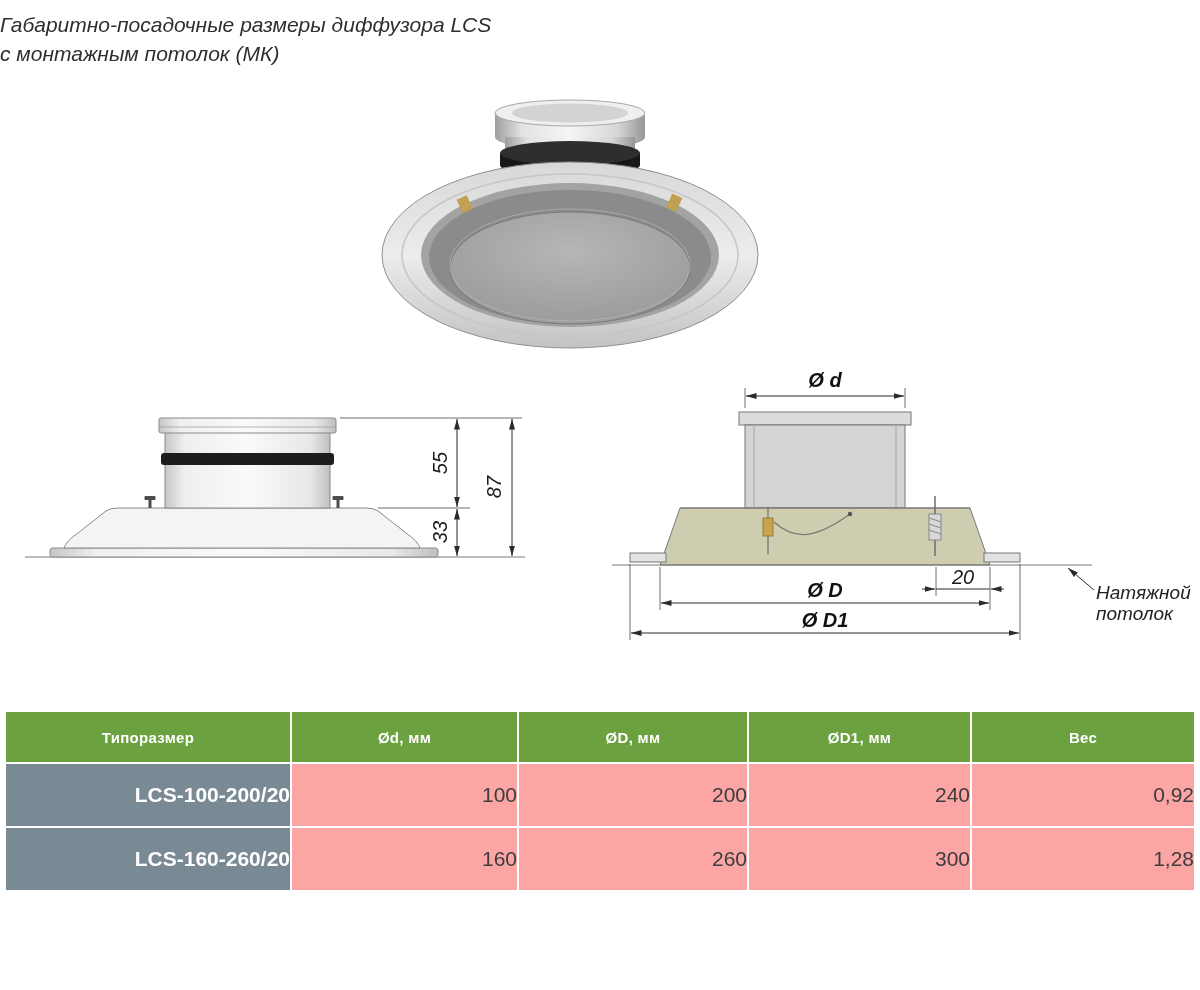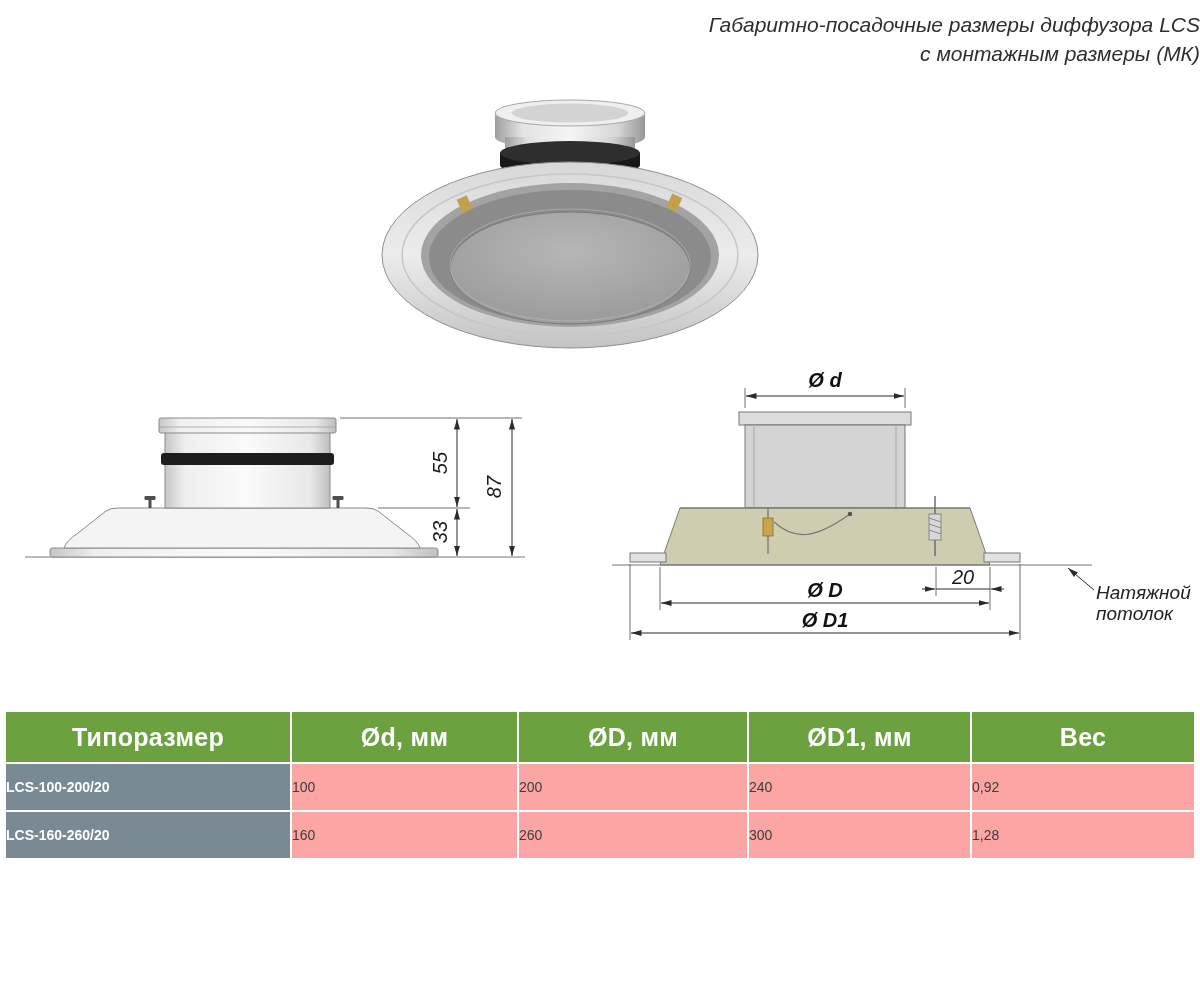--- a/index.html
+++ b/index.html
@@ -1,52 +1,52 @@
 <!DOCTYPE html>
 <html style="--header-green: #6ca13f; --model-slate: #7a8a94; --row-alt: #e9e9e9;"><head>
 <meta charset="utf-8">
 <style>
   * { margin:0; padding:0; box-sizing:border-box; }
   html,body { background:#ffffff; }
   body { font-family:"Liberation Sans", sans-serif; }
   .page { position:relative; width:1200px; height:990px; background:#ffffff; overflow:hidden; }
 
-  .title { position:absolute; top:10px; left:0; width:100%; text-align:right;
+  .title { position:absolute; top:10px; left:0; width:100%; text-align:left;
            font-style:italic; font-size:21px; line-height:1.4; color:#2e2e2e; font-weight:500; }
 
   .render-3d   { position:absolute; left:375px; top:95px; }
   .side-view   { position:absolute; left:20px;  top:383px; }
   .section-view{ position:absolute; left:598px; top:356px; }
 
   
   .ext      { stroke:#4a4a4a; stroke-width:0.8; }
   .dim-line { stroke:#2b2b2b; stroke-width:1; }
   .dimnum  { font-family:"Liberation Sans",sans-serif; font-style:italic; font-size:20px; fill:#1a1a1a; }
   .dimdia  { font-family:"Liberation Sans",sans-serif; font-style:italic; font-weight:bold; font-size:20px; fill:#111; }
   .callout { font-family:"Liberation Sans",sans-serif; font-style:italic; font-size:19px; fill:#222; }
 
   
   .spec-table { position:absolute; left:4px; top:710px; width:1192px;
                 border-collapse:separate; border-spacing:2px; table-layout:fixed;
                 background:#ffffff; }
   .spec-table th { background: var(--header-green, #6ca13f); color:#fff; font-weight:bold;
-                   font-size:25px; height:50px; text-align:center; letter-spacing:0.3px; }
-  .spec-table td { font-size:14px; text-align:left; height:46px; color:#3d3d3d; }
+                   font-size:15px; height:50px; text-align:center; letter-spacing:0.3px; }
+  .spec-table td { font-size:21px; text-align:right; height:62px; color:#3d3d3d; }
   .spec-table td.model-cell { background: var(--model-slate, #7a8a94); color:#ffffff; font-weight:bold; }
   tr.row-white td.value-cell { background:#fca5a5; }
   tr.row-gray  td.value-cell { background: var(--row-alt, #e9e9e9); }
 </style>
 </head>
 <body>
 
 <div class="page">
 
   <div class="title">
     <div>Габаритно-посадочные размеры диффузора LCS</div>
-    <div>с монтажным размеры (МК)</div>
+    <div>с монтажным потолок (МК)</div>
   </div>
 
   <svg class="render-3d" width="390" height="260" viewBox="0 0 390 260">
     <defs>
       <linearGradient id="gNeck3" x1="0" y1="0" x2="1" y2="0">
         <stop offset="0" stop-color="#9e9e9e"></stop>
           <stop offset="0.18" stop-color="#e3e3e3"></stop>
         <stop offset="0.5" stop-color="#f5f5f5"></stop>
           <stop offset="0.82" stop-color="#d6d6d6"></stop>
         <stop offset="1" stop-color="#969696"></stop>

